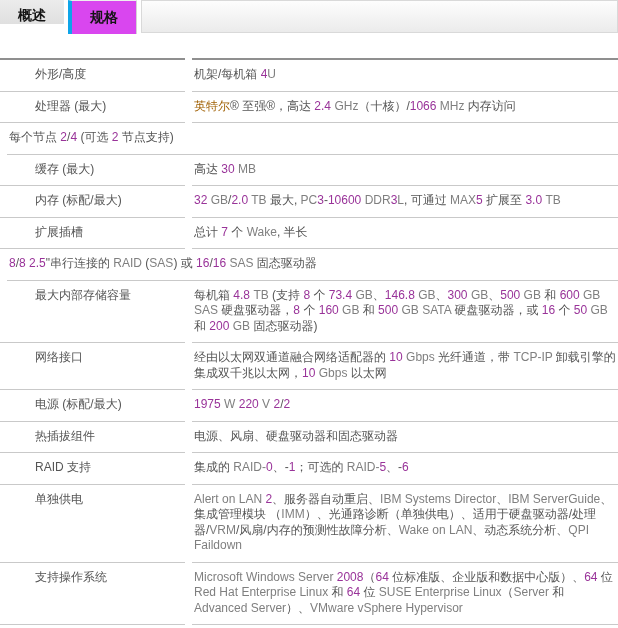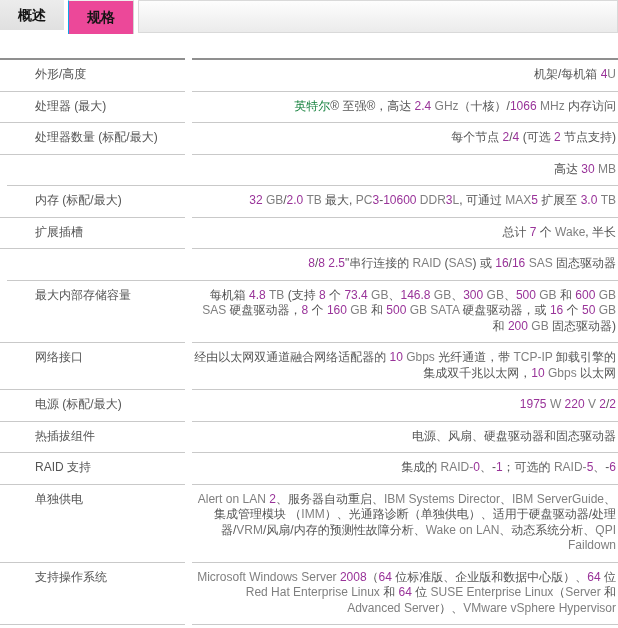--- a/index.html
+++ b/index.html
@@ -1,36 +1,36 @@
 <!DOCTYPE html>
 <html><head>
 <meta charset="utf-8">
 <style>
   html,body{margin:0;padding:0;background:#fff;}
   body{width:618px;height:628px;overflow:hidden;
        font-family:"Liberation Sans","DejaVu Sans",sans-serif;font-size:12px;color:#565656;}
   
   .tabbar{display:flex;align-items:flex-start;height:36px;}
-  .tab{height:30px;line-height:30px;text-align:center;font-size:14px;font-weight:bold;
+  .tab{height:24px;line-height:30px;text-align:center;font-size:14px;font-weight:bold;
        color:#141414;background:linear-gradient(#ececec,#e0e0e0);margin-right:4px;
        padding:0 18px;cursor:pointer;white-space:nowrap;}
-  .tab.active{height:33px;line-height:32px;background:#ec4899;border-left:1px solid #0ea5e9;
+  .tab.active{height:33px;line-height:32px;background:#d946ef;border-left:4px solid #0ea5e9;
        border-right:1px solid #d4d4d4;border-top:1px solid #eee;}
   .tab-filler{flex:1;height:31px;background:linear-gradient(#fdfdfd,#ebebeb);
        border:1px solid #d9d9d9;}
   
   .spec-table{margin-top:22px;}
   .spec-row{display:flex;}
   .cell{border-bottom:1px solid #c9c9c9;padding:7px 2px 8px 2px;line-height:15.5px;}
   .spec-row:first-child .cell{border-top:2px solid #8f8f8f;}
   .lbl{width:148px;flex:0 0 148px;color:#555;padding-left:35px;}
-  .val{flex:1;margin-left:7px;color:#565656;text-align:right;}
+  .val{flex:1;margin-left:7px;color:#565656;}
   .num{color:#993399;}
   .lat{color:#7f7f7f;}
-  .lnk{color:#15803d;cursor:pointer;}
+  .lnk{color:#a16207;cursor:pointer;}
 </style>
 </head>
 <body>
 
 <div class="tabbar" id="tabbar">
 
   <div class="tab">概述</div>
     <div class="tab active">规格</div>
     <div class="tab-filler"></div>
 </div>
@@ -38,24 +38,24 @@
 <div class="spec-table" id="spec-table">
     <div class="spec-row">
       <div class="cell lbl">外形/高度</div>
       <div class="cell val"><span>机架/每机箱 </span><span class="num">4</span><span class="lat">U</span></div>
     </div>
     <div class="spec-row">
       <div class="cell lbl">处理器 (最大)</div>
       <div class="cell val"><a class="lnk">英特尔</a><span>® 至强®，高达 </span><span class="num">2.4</span><span> </span><span class="lat">GHz</span><span>（十核）/</span><span class="num">1066</span><span> </span><span class="lat">MHz</span><span> 内存访问</span></div>
     </div>
     <div class="spec-row">
-      <div class="cell lbl">处理器数量 (标配/最大)</div>
       <div class="cell val"><span>每个节点 </span><span class="num">2</span><span>/</span><span class="num">4</span><span> (可选 </span><span class="num">2</span><span> 节点支持)</span></div>
     </div>
     <div class="spec-row">
+      <div class="cell lbl">缓存 (最大)</div>
       <div class="cell val"><span>高达 </span><span class="num">30</span><span> </span><span class="lat">MB</span></div>
     </div>
     <div class="spec-row">
       <div class="cell lbl">内存 (标配/最大)</div>
       <div class="cell val"><span class="num">32</span><span> </span><span class="lat">GB</span><span>/</span><span class="num">2.0</span><span> </span><span class="lat">TB</span><span> 最大, </span><span class="lat">PC</span><span class="num">3</span><span>-</span><span class="num">10600</span><span> </span><span class="lat">DDR</span><span class="num">3</span><span class="lat">L</span><span>, 可通过 </span><span class="lat">MAX</span><span class="num">5</span><span> 扩展至 </span><span class="num">3.0</span><span> </span><span class="lat">TB</span></div>
     </div>
     <div class="spec-row">
       <div class="cell lbl">扩展插槽</div>
       <div class="cell val"><span>总计 </span><span class="num">7</span><span> 个 </span><span class="lat">Wake</span><span>, 半长</span></div>
     </div>

